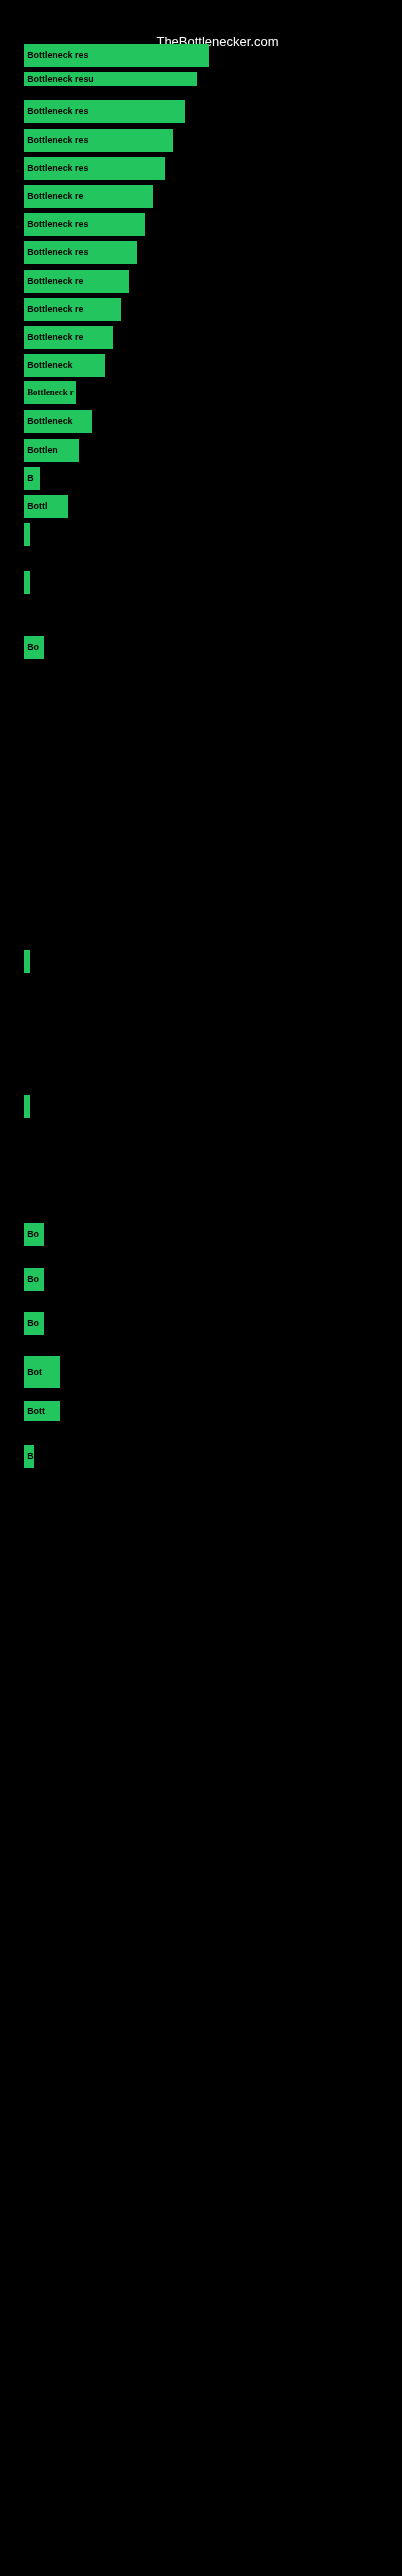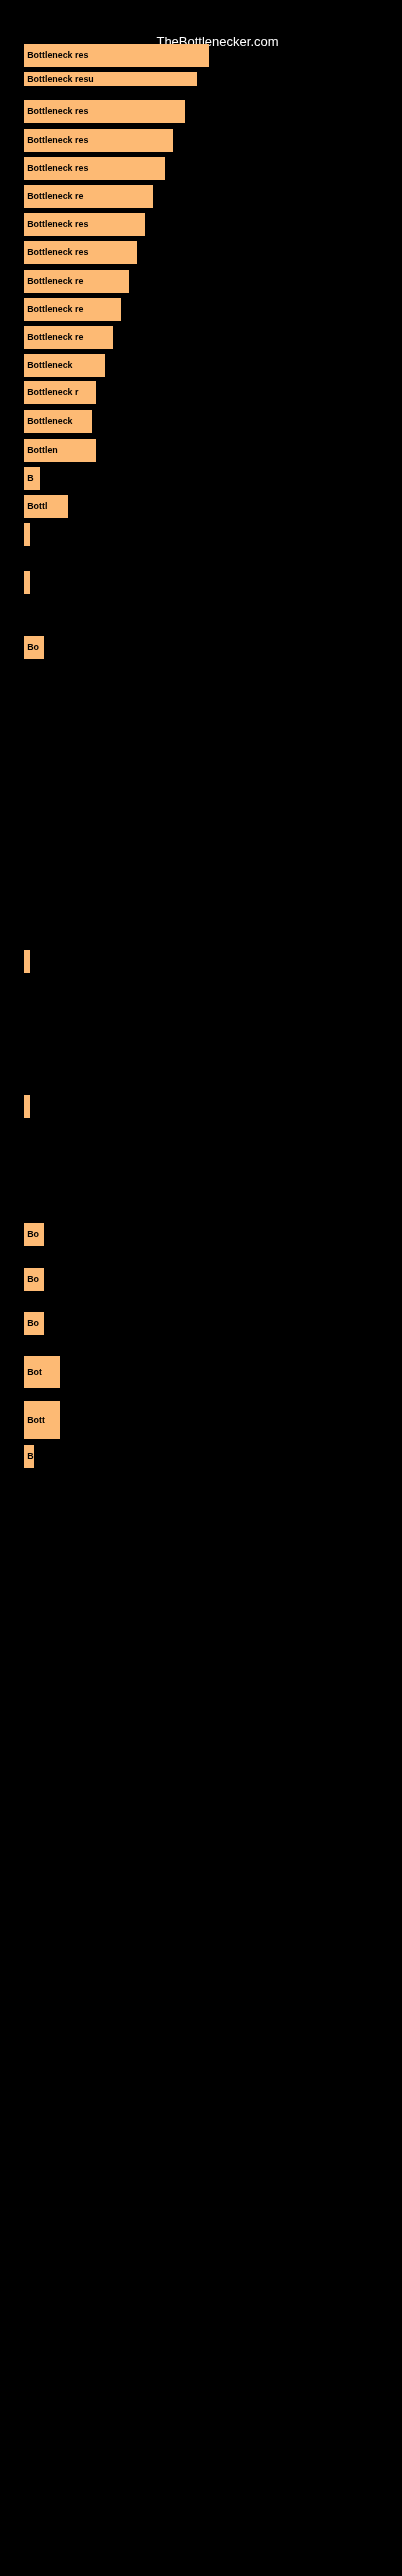--- a/index.html
+++ b/index.html
@@ -19,21 +19,21 @@
       color: #ffffff;
       font-size: 13px;
       padding: 6.4px 0;
       position: absolute;
       top: 4px;
       left: 0;
       right: 0;
     }
     .bottleneck-bar {
       position: absolute;
-      background-color: #fdba74;
+      background-color: #22c55e;
       color: #000000;
       font-size: 8.9px;
       font-weight: bold;
       padding: 1.6px 3.2px;
       left: 0;
       display: flex;
       align-items: center;
       white-space: nowrap;
       overflow: hidden;
     }
@@ -48,29 +48,29 @@
 <div class="bottleneck-bar" style="top: 76px; height: 22.5px; width: 161px;">Bottleneck res</div>
 <div class="bottleneck-bar" style="top: 105px; height: 22.5px; width: 149px;">Bottleneck res</div>
 <div class="bottleneck-bar" style="top: 133px; height: 22.5px; width: 141px;">Bottleneck res</div>
 <div class="bottleneck-bar" style="top: 161px; height: 22.5px; width: 129px;">Bottleneck re</div>
 <div class="bottleneck-bar" style="top: 189px; height: 22.5px; width: 121px;">Bottleneck res</div>
 <div class="bottleneck-bar" style="top: 217px; height: 22.5px; width: 113px;">Bottleneck res</div>
 <div class="bottleneck-bar" style="top: 246px; height: 22.5px; width: 105px;">Bottleneck re</div>
 <div class="bottleneck-bar" style="top: 274px; height: 22.5px; width: 97px;">Bottleneck re</div>
 <div class="bottleneck-bar" style="top: 302px; height: 22.5px; width: 89px;">Bottleneck re</div>
 <div class="bottleneck-bar" style="top: 330px; height: 22.5px; width: 81px;">Bottleneck</div>
-<div class="bottleneck-bar" style="top: 357px; height: 22.5px; width: 72px;">Bottleneck r</div>
+<div class="bottleneck-bar" style="top: 357px; height: 22.5px; width: 52px; font-family: Liberation Serif, serif;">Bottleneck r</div>
 <div class="bottleneck-bar" style="top: 386px; height: 22.5px; width: 68px;">Bottleneck</div>
-<div class="bottleneck-bar" style="top: 415px; height: 22.5px; width: 72px;">Bottlen</div>
+<div class="bottleneck-bar" style="top: 415px; height: 22.5px; width: 55px;">Bottlen</div>
 <div class="bottleneck-bar" style="top: 443px; height: 22.5px; width: 16px;">B</div>
 <div class="bottleneck-bar" style="top: 471px; height: 22.5px; width: 44px;">Bottl</div>
 <div class="bottleneck-bar" style="top: 499px; height: 22.5px; width: 6.4px;"></div>
 <div class="bottleneck-bar" style="top: 547px; height: 22.5px; width: 6.4px;"></div>
 <div class="bottleneck-bar" style="top: 612px; height: 22.5px; width: 20px;">Bo</div>
 <div class="bottleneck-bar" style="top: 926px; height: 22.5px; width: 6.4px;"></div>
 <div class="bottleneck-bar" style="top: 1071px; height: 22.5px; width: 6.4px;"></div>
 <div class="bottleneck-bar" style="top: 1199px; height: 22.5px; width: 20px;">Bo</div>
 <div class="bottleneck-bar" style="top: 1244px; height: 22.5px; width: 20px;">Bo</div>
 <div class="bottleneck-bar" style="top: 1288px; height: 22.5px; width: 20px;">Bo</div>
 <div class="bottleneck-bar" style="top: 1332px; height: 32px; width: 36px;">Bot</div>
-<div class="bottleneck-bar" style="top: 1377px; height: 38px; width: 36px;">Bott</div>
+<div class="bottleneck-bar" style="top: 1377px; height: 20px; width: 36px;">Bott</div>
 <div class="bottleneck-bar" style="top: 1421px; height: 22.5px; width: 9.7px;">B</div>
 
 
 </body></html>

